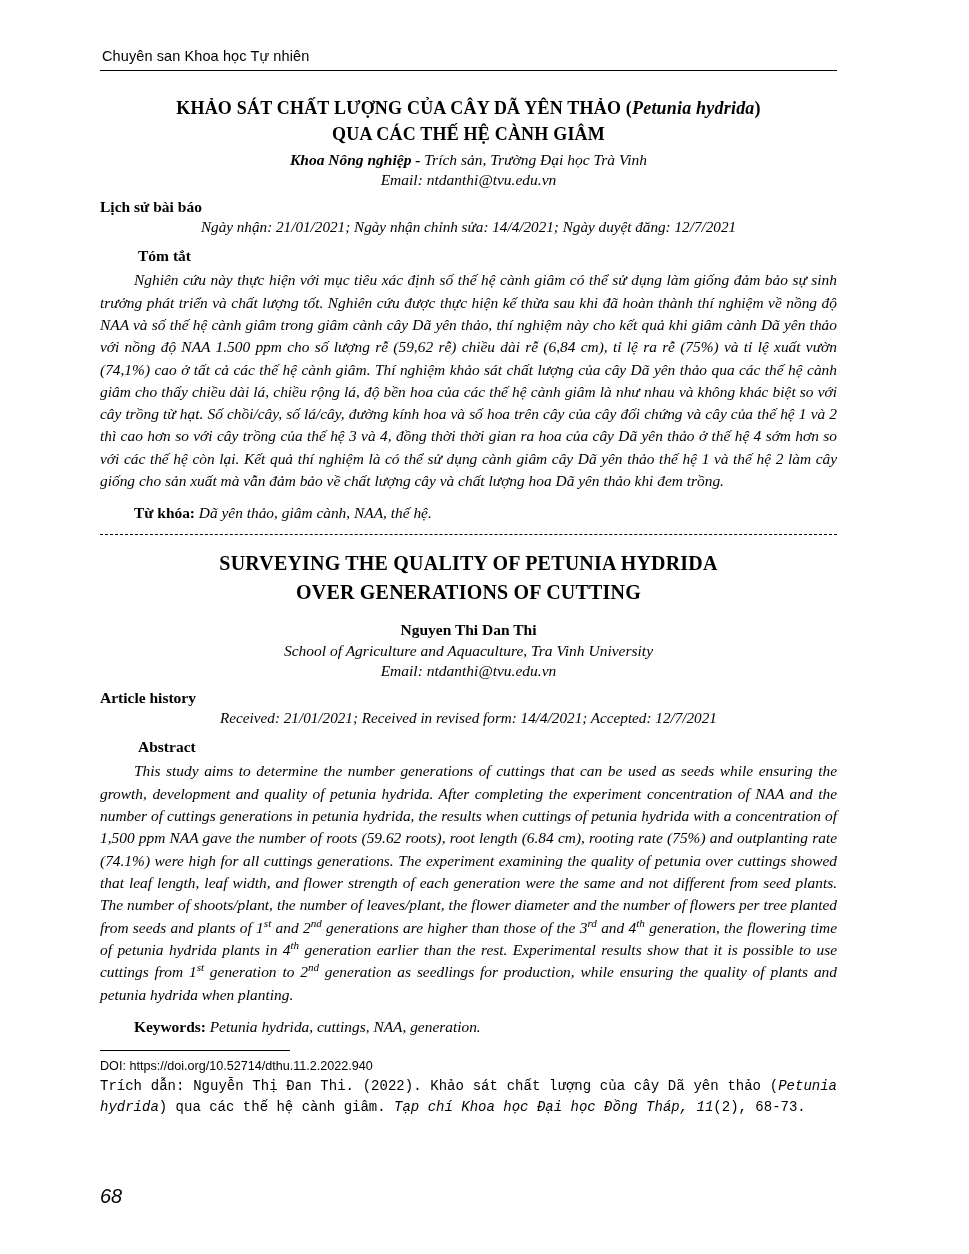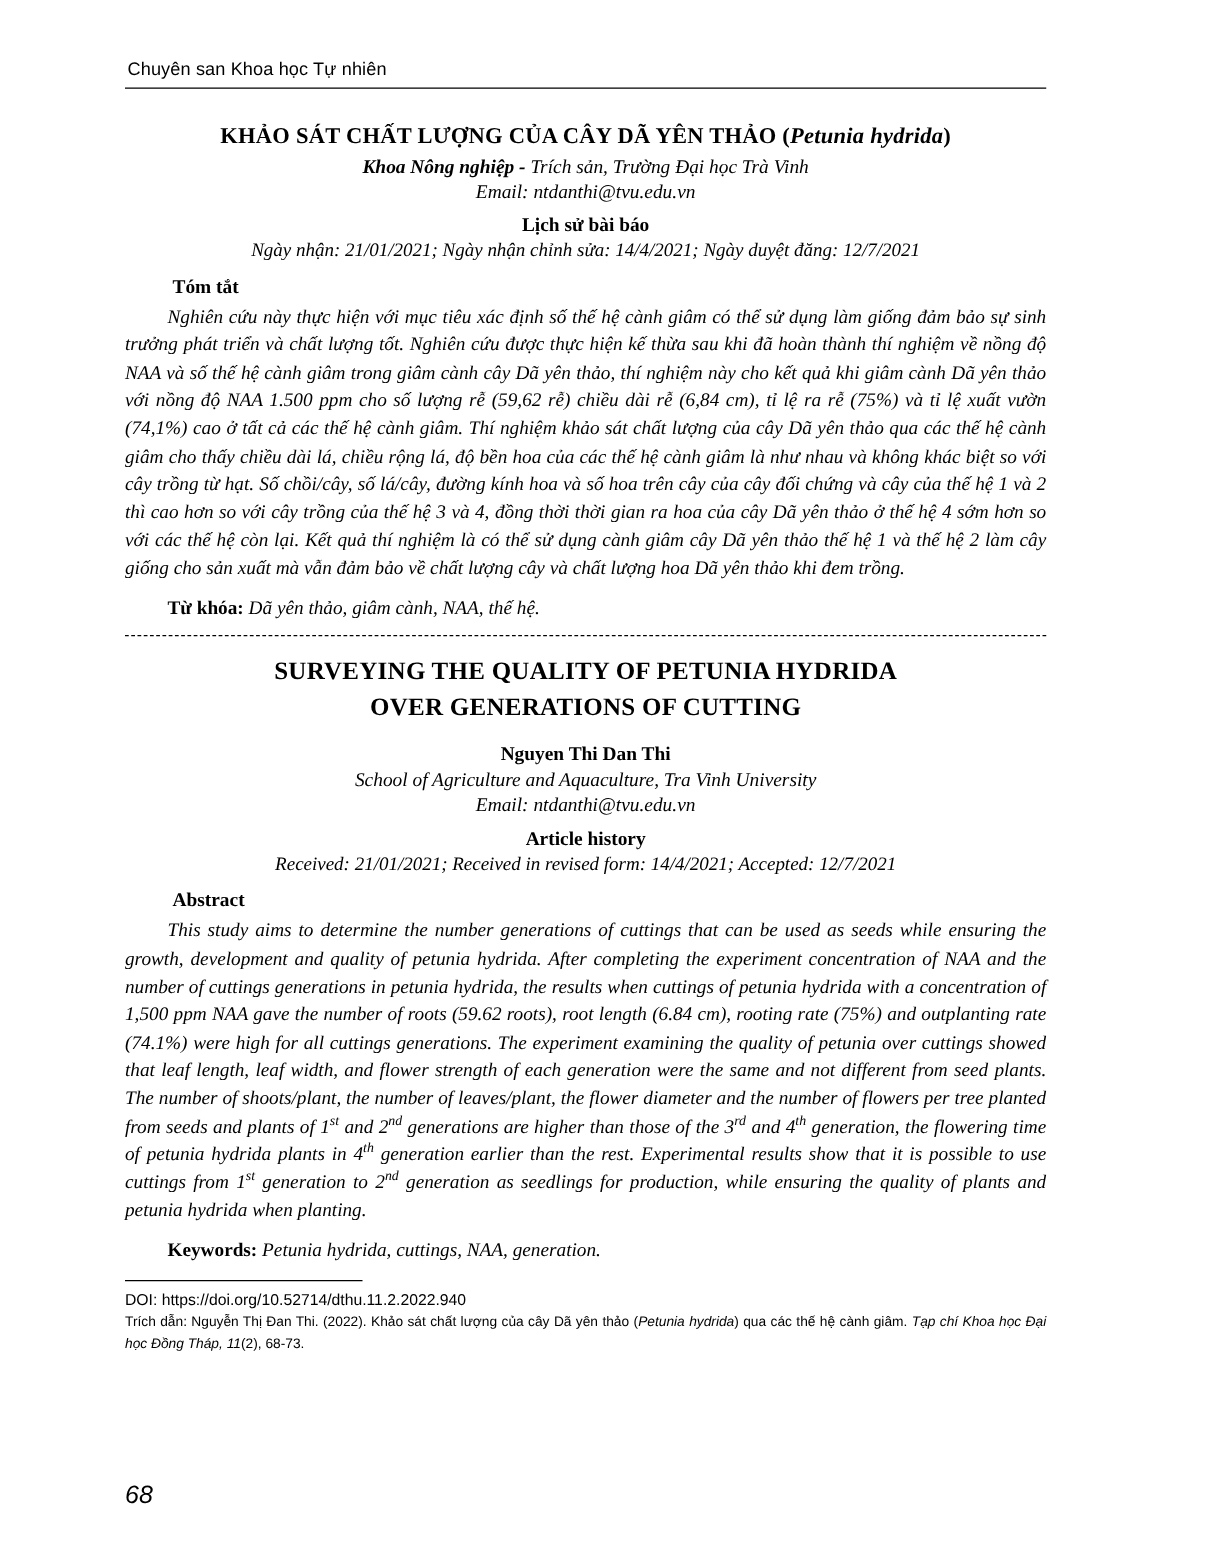--- a/index.html
+++ b/index.html
@@ -54,21 +54,21 @@
     margin-top: 3px;
   }
   .affil b { font-style: italic; font-weight: bold; }
   .email {
     text-align: center;
     font-style: italic;
     font-size: 15.5px;
     margin-top: 2px;
   }
   .hist-label {
-    text-align: center;
+    text-align: left;
     font-weight: bold;
     font-size: 15.5px;
     margin-top: 9px;
   }
   .hist-line {
     text-align: center;
     font-style: italic;
     font-size: 15.2px;
     margin-top: 2px;
   }
@@ -130,22 +130,22 @@
     width: 190px;
     margin: 14px 0 6px 0;
     height: 0;
   }
   .footer-doi {
     font-family: "Liberation Sans", sans-serif;
     font-size: 12.6px;
     line-height: 1.45;
   }
   .footer-cite {
-    font-family: Liberation Sans, sans-serif;
-    font-size: 11px;
+    font-family: Liberation Mono, monospace;
+    font-size: 14px;
     line-height: 1.5;
     text-align: justify;
     margin-top: 1px;
   }
   .footer-cite .ital { font-style: italic; }
   .page-number {
     position: absolute;
     left: 100px;
     bottom: 46px;
     font-family: "Liberation Sans", sans-serif;
@@ -155,20 +155,21 @@
 </style>
 </head>
 <body>
 
 <div class="page">
 
   <div class="running-head">Chuyên san Khoa học Tự nhiên</div>
 
   <div class="title-vi">
     <span>KHẢO SÁT CHẤT LƯỢNG CỦA CÂY DÃ YÊN THẢO (</span><span class="ital">Petunia hydrida</span><span>)</span><br>
+    <span>QUA CÁC THẾ HỆ CÀNH GIÂM</span>
   </div>
 
   <div class="affil"><b>Khoa Nông nghiệp - </b><span>Trích sản, Trường Đại học Trà Vinh</span></div>
   <div class="email">Email: ntdanthi@tvu.edu.vn</div>
 
   <div class="hist-label">Lịch sử bài báo</div>
   <div class="hist-line">Ngày nhận: 21/01/2021; Ngày nhận chỉnh sửa: 14/4/2021; Ngày duyệt đăng: 12/7/2021</div>
 
   <div class="section-label">Tóm tắt</div>
   <div class="abstract-vi">Nghiên cứu này thực hiện với mục tiêu xác định số thế hệ cành giâm có thể sử dụng làm giống đảm bảo sự sinh trưởng phát triển và chất lượng tốt. Nghiên cứu được thực hiện kế thừa sau khi đã hoàn thành thí nghiệm về nồng độ NAA và số thế hệ cành giâm trong giâm cành cây Dã yên thảo, thí nghiệm này cho kết quả khi giâm cành Dã yên thảo với nồng độ NAA 1.500 ppm cho số lượng rễ (59,62 rễ) chiều dài rễ (6,84 cm), tỉ lệ ra rễ (75%) và tỉ lệ xuất vườn (74,1%) cao ở tất cả các thế hệ cành giâm. Thí nghiệm khảo sát chất lượng của cây Dã yên thảo qua các thế hệ cành giâm cho thấy chiều dài lá, chiều rộng lá, độ bền hoa của các thế hệ cành giâm là như nhau và không khác biệt so với cây trồng từ hạt. Số chồi/cây, số lá/cây, đường kính hoa và số hoa trên cây của cây đối chứng và cây của thế hệ 1 và 2 thì cao hơn so với cây trồng của thế hệ 3 và 4, đồng thời thời gian ra hoa của cây Dã yên thảo ở thế hệ 4 sớm hơn so với các thế hệ còn lại. Kết quả thí nghiệm là có thể sử dụng cành giâm cây Dã yên thảo thế hệ 1 và thế hệ 2 làm cây giống cho sản xuất mà vẫn đảm bảo về chất lượng cây và chất lượng hoa Dã yên thảo khi đem trồng.</div>

